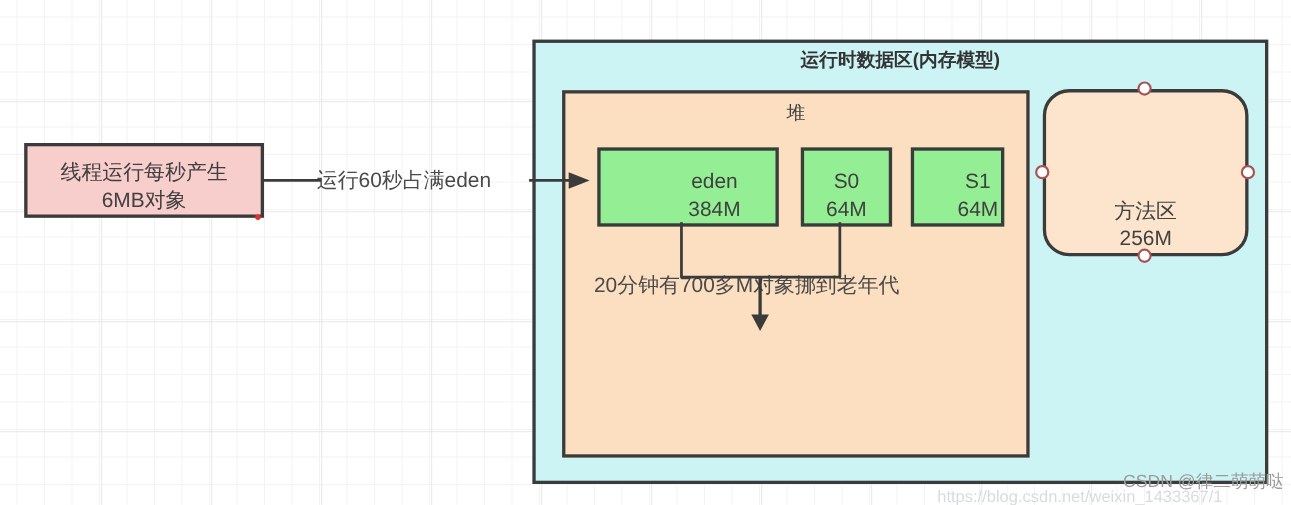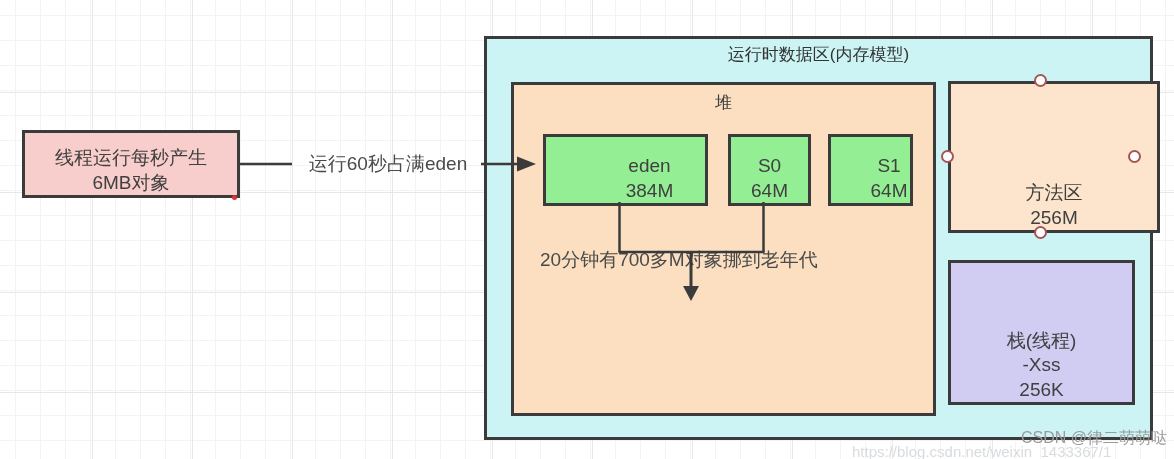--- a/index.html
+++ b/index.html
@@ -16,33 +16,33 @@
     background-position:-8px -8px,-8px -8px,15px 15px,15px 15px;
     color:#404040;font-size:19px;
   }
   .box{
     position:absolute;box-sizing:border-box;border:3px solid #3b3b3b;
     display:flex;flex-direction:column;align-items:center;justify-content:flex-end;
     text-align:center;line-height:1.28;
   }
   .source-box{left:22px;top:130px;width:218px;height:68px;background:#F8CECC;z-index:2;}
   .runtime-area{left:484px;top:36px;width:669px;height:404px;background:#CDF4F4;justify-content:flex-start;z-index:1;}
-  .runtime-title{position:absolute;top:5px;left:0;width:100%;text-align:center;font-weight:normal;font-size:17px;color:#333333;}
+  .runtime-title{position:absolute;top:5px;left:0;width:100%;text-align:center;font-weight:bold;font-size:17px;color:#333333;}
   .heap-box{left:24px;top:43px;width:425px;height:334px;background:#FBDFC0;justify-content:flex-start;}
   .heap-title{position:absolute;top:7px;left:0;width:100%;text-align:center;font-size:17px;}
   .young{top:49px;height:72px;background:#94EE94;}
   .eden-box{left:29px;width:165px;padding-left:48px;}
   .s0-box{left:214px;width:83px;}
   .s1-box{left:314px;width:85px;padding-left:37px;}
   .promotion-note{position:absolute;left:26px;top:128px;white-space:nowrap;color:#4a4a4a;margin-top:35px;}
   .old-box{left:29px;top:224px;width:363px;height:95px;background:#F4A84D;}
-  .method-area-box{left:948px;top:81px;width:212px;height:152px;background:#FCE5CC;z-index:2;}
+  .method-area-box{left:948px;top:81px;width:187px;height:152px;background:#FCE5CC;z-index:2;border-radius:24px;}
   .stack-box{left:948px;top:260px;width:187px;height:145px;background:#D1CCF2;z-index:2;}
   .edge-label{
-    position:absolute;left:288px;top:151px;width:200px;text-align:center;
+    position:absolute;left:288px;top:151px;width:200px;text-align:left;
     color:#4a4a4a;z-index:6;white-space:nowrap;
   }
   .overlay-svg{position:absolute;left:0;top:0;z-index:5;pointer-events:none;}
   .handle{
     position:absolute;width:13px;height:13px;border-radius:50%;
     background:#ffffff;border:2px solid #a65454;box-sizing:border-box;z-index:7;
   }
   .handle-top{left:1034px;top:74px;}
   .handle-left{left:941px;top:150px;}
   .handle-right{left:1128px;top:150px;}
@@ -88,25 +88,20 @@
 
   <div class="box method-area-box">
     <span>方法区</span>
     <span>256M</span>
   </div>
   <span class="handle handle-top"></span>
   <span class="handle handle-left"></span>
   <span class="handle handle-right"></span>
   <span class="handle handle-bottom"></span>
 
-  <div class="box stack-box">
-    <span>栈(线程)</span>
-    <span>-Xss</span>
-    <span>256K</span>
-  </div>
 
   <svg class="overlay-svg" width="1174" height="459">
 
     <path d="M240,164 L292,164" stroke="#3b3b3b" stroke-width="2.5" fill="none"></path>
     <path d="M481,164 L518,164" stroke="#3b3b3b" stroke-width="2.5" fill="none"></path>
     <polygon points="517,156.5 536,164 517,171.5" fill="#3b3b3b"></polygon>
 
     <path d="M619.5,202 L619.5,252" stroke="#3b3b3b" stroke-width="2.5" fill="none"></path>
     <path d="M763.5,202 L763.5,252" stroke="#3b3b3b" stroke-width="2.5" fill="none"></path>
     <path d="M618.5,252 L764.5,252" stroke="#3b3b3b" stroke-width="2.5" fill="none"></path>

